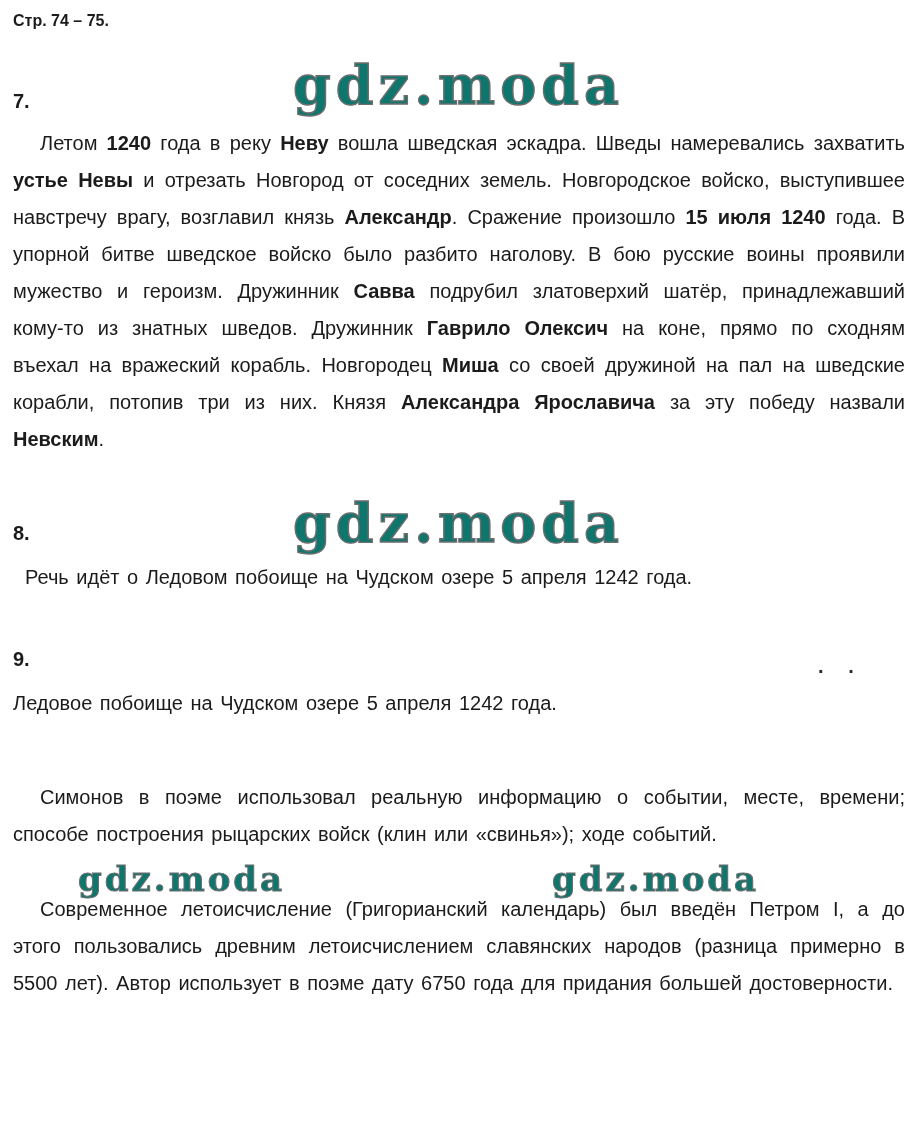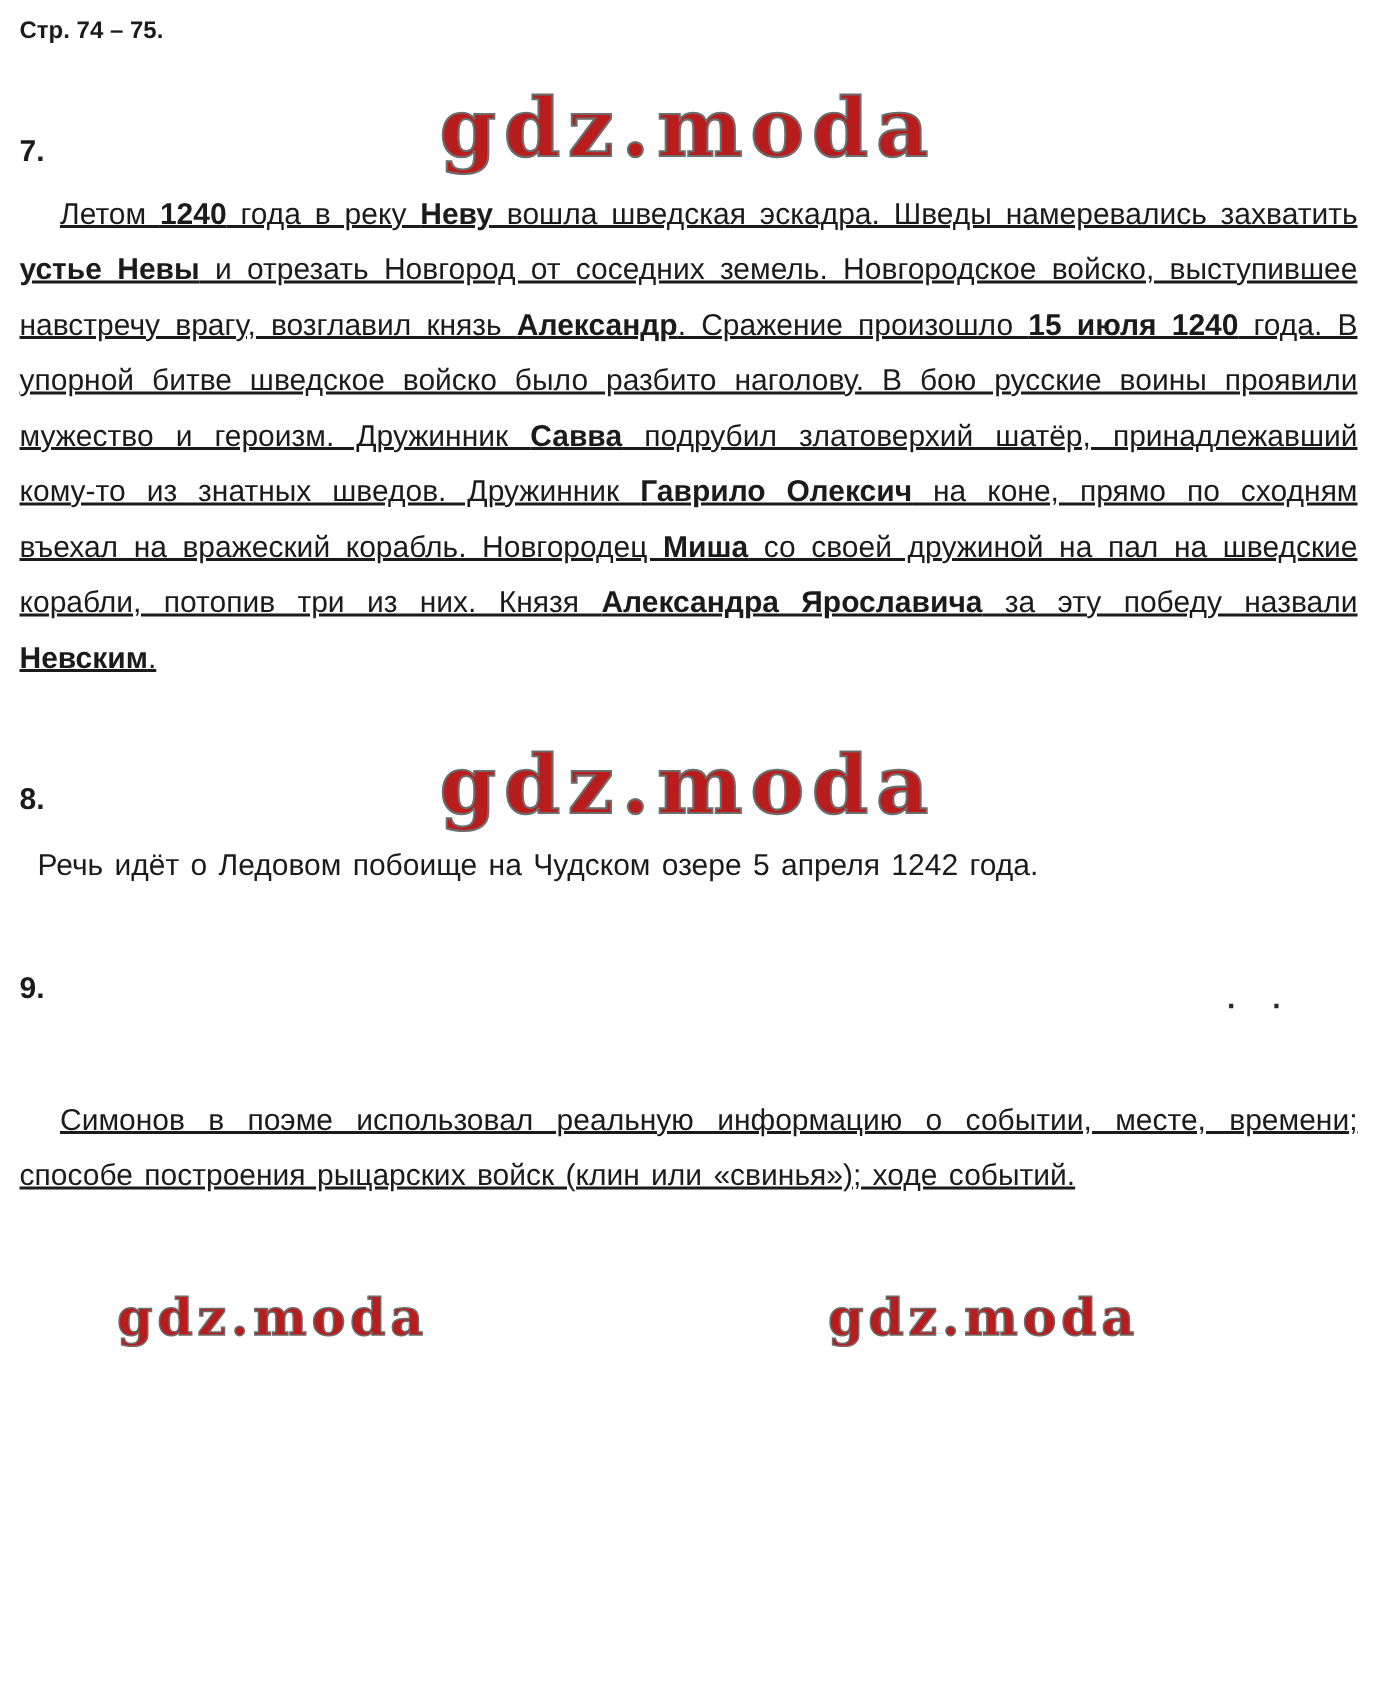--- a/index.html
+++ b/index.html
@@ -23,37 +23,37 @@
     font-size: 20px;
     line-height: 26px;
   }
   .para {
     font-size: 20px;
     line-height: 37px;
     text-align: justify;
     text-align-last: left;
     word-spacing: 2px;
   }
-  .indent { text-indent: 27px; text-decoration: underline; }
+  .indent { text-indent: 27px; }
   .b { font-weight: 700; }
 
   .q7-num  { margin-top: 54px; }
   .q7-para { margin-top: 11px; }
   .q8-num  { margin-top: 62px; }
   .q8-para { margin-top: 13px; margin-left: 12px; }
   .q9-num  { margin-top: 50px; }
   .q9-para1 { margin-top: 13px; }
   .q9-para2 { margin-top: 57px; }
   .q9-para3 { margin-top: 38px; }
 
   .watermark {
     position: absolute;
     font-family: "DejaVu Serif", "Liberation Serif", serif;
     font-weight: 700;
-    color: #b91c1c;
+    color: #0f766e;
     -webkit-text-stroke: 1.4px #6d6d6d;
     letter-spacing: 5px;
     white-space: nowrap;
     pointer-events: none;
   }
   .wm-large { font-size: 54px; line-height: 54px; }
   .wm-small { font-size: 34px; line-height: 34px; letter-spacing: 3px; -webkit-text-stroke: 1px #6d6d6d; }
   .wm-top    { top: 58px;  left: 50%; transform: translateX(-50%); }
   .wm-middle { top: 496px; left: 50%; transform: translateX(-50%); }
   .wm-bottom-left  { top: 862px; left: 78px; }
@@ -85,16 +85,18 @@
 
     <div class="page-header">Стр. 74 – 75.</div>
 
     <div class="qnum q7-num">7.</div>
     <div class="para indent q7-para"><span>Летом </span><span class="b">1240</span><span> года в реку </span><span class="b">Неву</span><span> вошла шведская эскадра. Шведы намеревались захватить </span><span class="b">устье Невы</span><span> и отрезать Новгород от соседних земель. Новгородское войско, выступившее навстречу врагу, возглавил князь </span><span class="b">Александр</span><span>. Сражение произошло </span><span class="b">15 июля 1240</span><span> года. В упорной битве шведское войско было разбито наголову. В бою русские воины проявили мужество и героизм. Дружинник </span><span class="b">Савва</span><span> подрубил златоверхий шатёр, принадлежавший кому-то из знатных шведов. Дружинник </span><span class="b">Гаврило Олексич</span><span> на коне, прямо по сходням въехал на вражеский корабль. Новгородец </span><span class="b">Миша</span><span> со своей дружиной на пал на шведские корабли, потопив три из них. Князя </span><span class="b">Александра Ярославича</span><span> за эту победу назвали </span><span class="b">Невским</span><span>.</span></div>
 
     <div class="qnum q8-num">8.</div>
     <div class="para q8-para">Речь идёт о Ледовом побоище на Чудском озере 5 апреля 1242 года.</div>
 
     <div class="qnum q9-num">9.</div>
+    <div class="para q9-para1">Ледовое побоище на Чудском озере 5 апреля 1242 года.</div>
     <div class="para indent q9-para2">Симонов в поэме использовал реальную информацию о событии, месте, времени; способе построения рыцарских войск (клин или «свинья»); ходе событий.</div>
+    <div class="para indent q9-para3">Современное летоисчисление (Григорианский календарь) был введён Петром I, а до этого пользовались древним летоисчислением славянских народов (разница примерно в 5500 лет). Автор использует в поэме дату 6750 года для придания большей достоверности.</div>
 
   </div>
 </div>
 
 </body></html>

